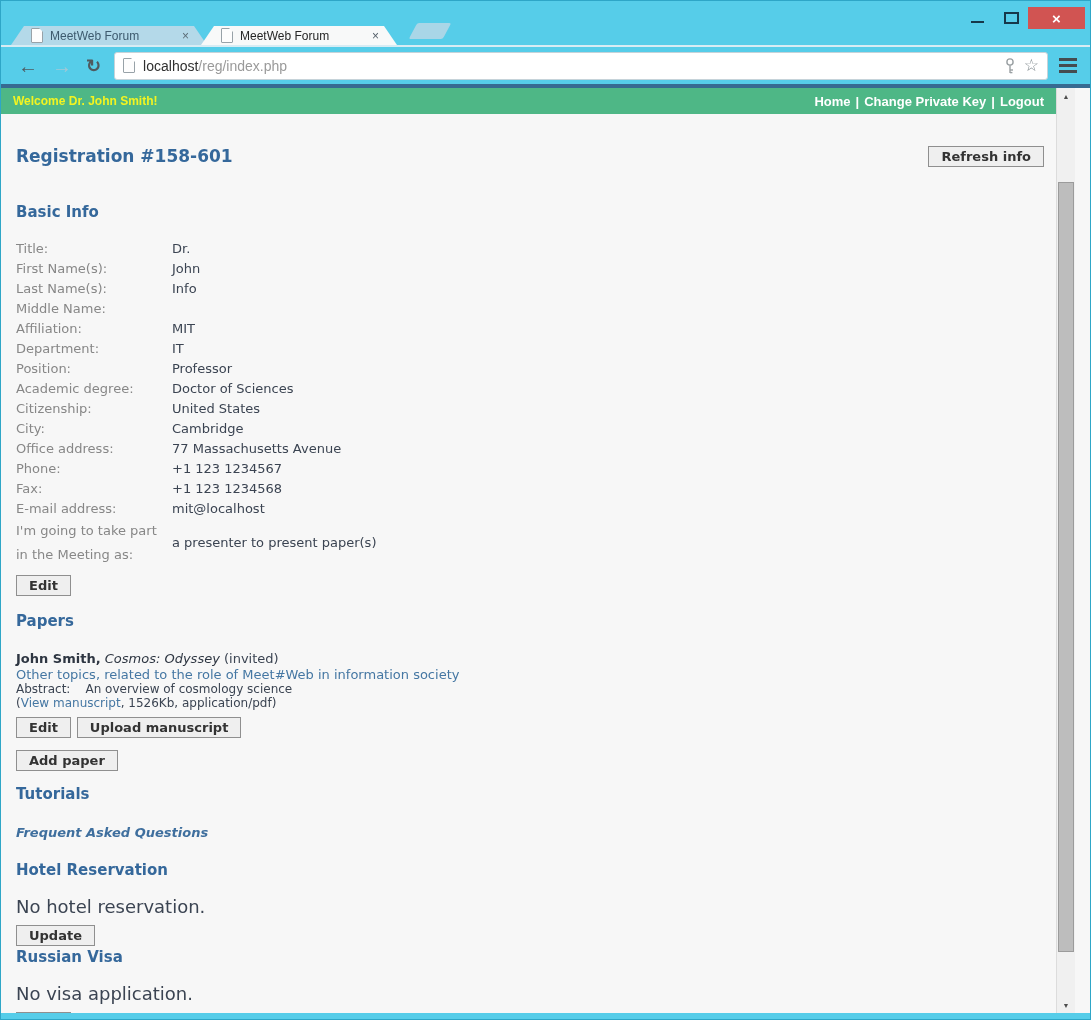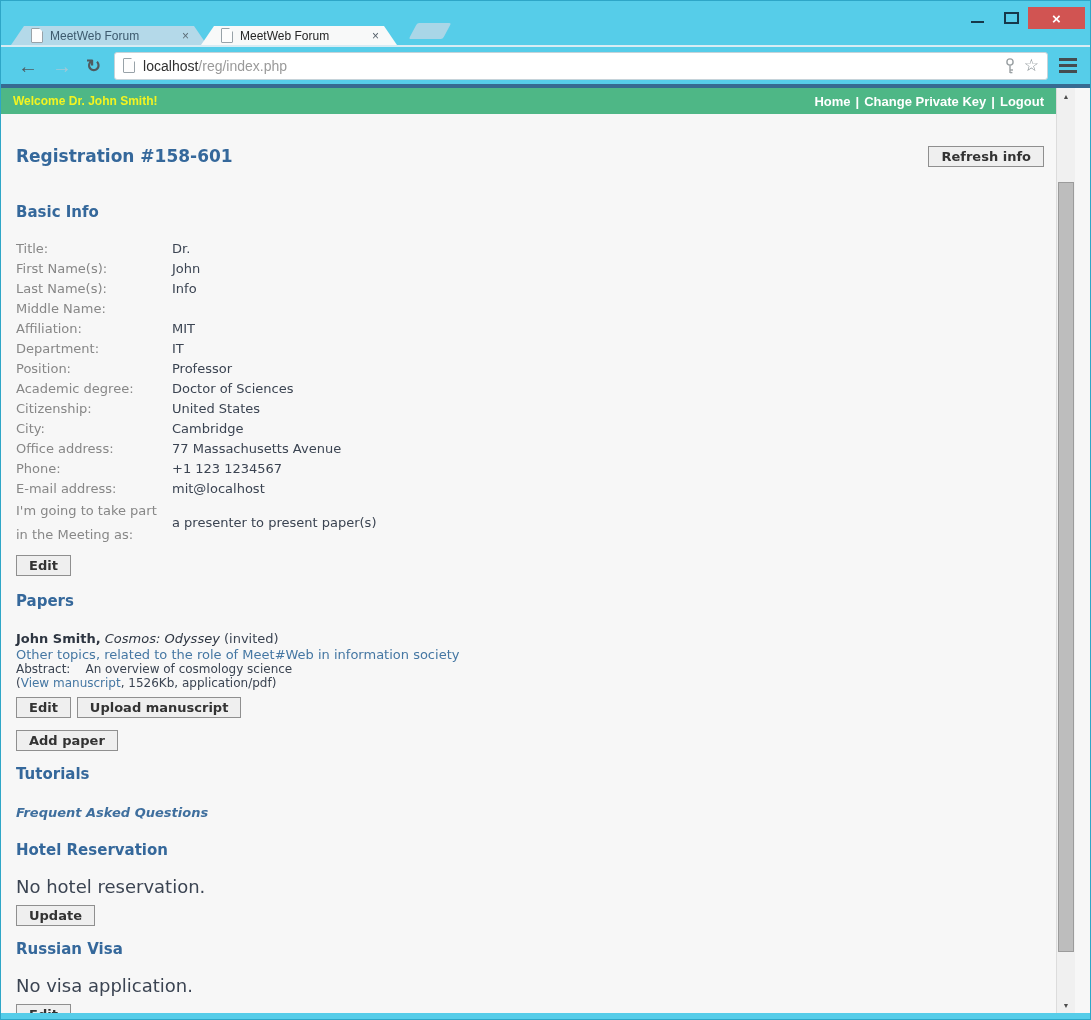--- a/index.html
+++ b/index.html
@@ -77,21 +77,21 @@
   .paper-abstract,.paper-manu{font-size:12px;line-height:14px;color:#3b4452;}
   .abstract-label{margin-right:15px;}
   .manu-link{color:#4577a3;text-decoration:none;}
   .paper-btns{margin-top:7px;display:flex;gap:6px;}
   .addpaper-row{margin-top:12px;}
 
   .h-tutorials{margin-top:14px;}
   .faq-link{display:inline-block;margin-top:22px;font-size:13px;font-weight:bold;font-style:italic;color:#3f6f9e;text-decoration:none;}
   .h-hotel{margin-top:20px;}
   .plain-text{margin-top:17px;font-size:18px;}
-  .h-visa{margin-top:14px;}
+  .h-visa{margin-top:2px;}
 
   
   .scrollbar{width:18px;background:#f0f0f0;border-left:1px solid #dcdcdc;position:relative;flex:none;}
   .sb-arrow{height:16px;display:flex;align-items:center;justify-content:center;font-size:7px;color:#4d4d4d;}
   .sb-down{position:absolute;bottom:0;left:0;right:0;}
   .sb-thumb{position:absolute;top:94px;left:1px;width:14px;height:768px;background:#bdbdbd;border:1px solid #9b9b9b;}
 
   .bottom-frame{height:8px;}
 </style>
 </head>
@@ -209,20 +209,24 @@
             </div>
             <div class="field-row">
               <div class="field-label">Office address:</div>
               <div class="field-value">77 Massachusetts Avenue</div>
             </div>
             <div class="field-row">
               <div class="field-label">Phone:</div>
               <div class="field-value">+1 123 1234567</div>
             </div>
             <div class="field-row">
+              <div class="field-label">Fax:</div>
+              <div class="field-value">+1 123 1234568</div>
+            </div>
+            <div class="field-row">
               <div class="field-label">E-mail address:</div>
               <div class="field-value">mit@localhost</div>
             </div>
             <div class="field-row row-wrap">
               <div class="field-label">I'm going to take part in the Meeting as:</div>
               <div class="field-value">a presenter to present paper(s)</div>
             </div>
           </div>
         <div class="btn-row"><button>Edit</button></div>
 

